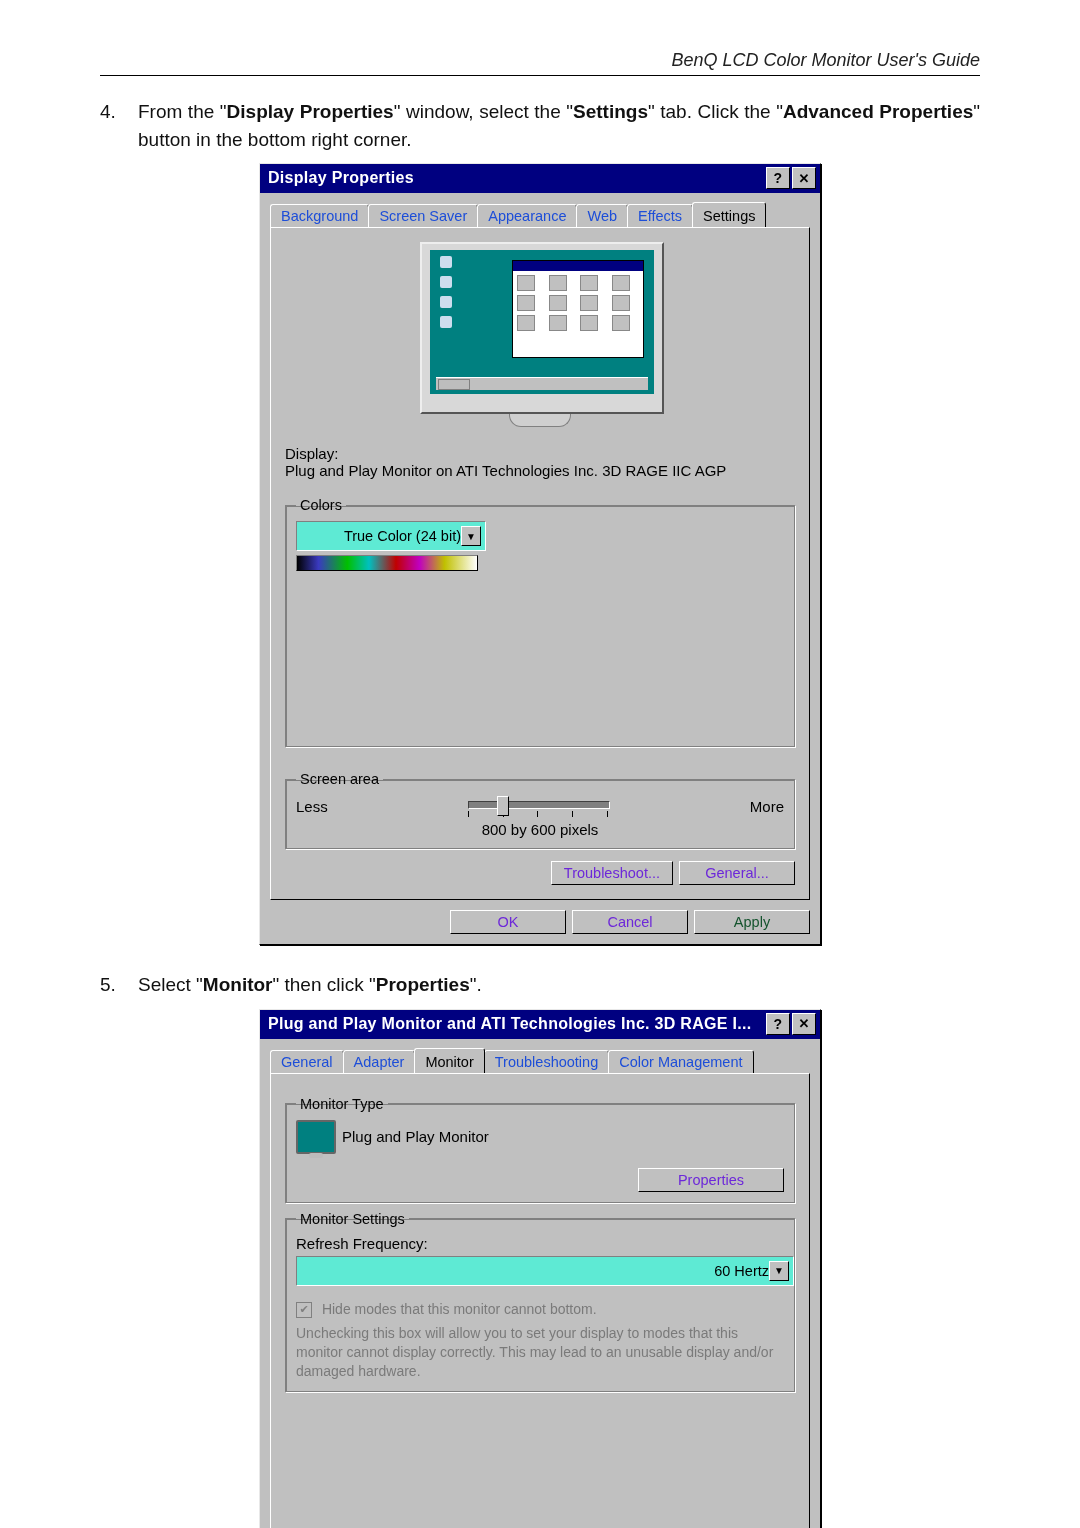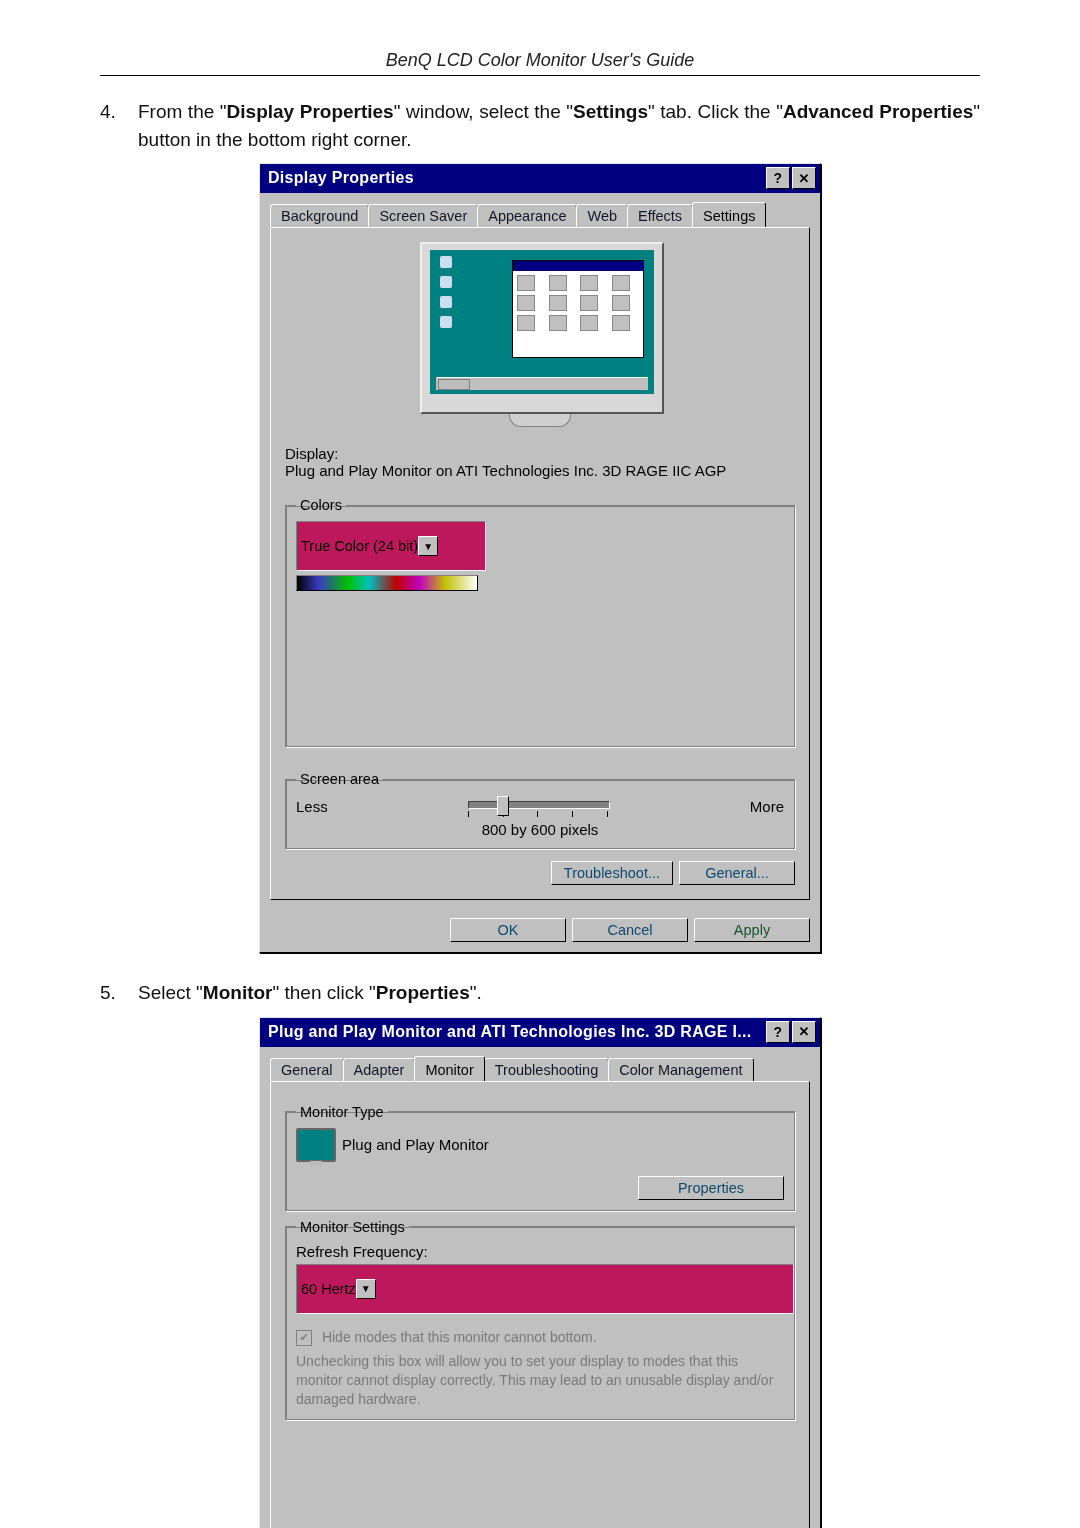--- a/index.html
+++ b/index.html
@@ -8,21 +8,21 @@
     background: #fff;
     font-family: "Segoe UI", Arial, sans-serif;
     color: #000;
     width: 1080px;
   }
   .page {
     padding: 50px 100px 40px 100px;
     position: relative;
   }
   .header-right {
-    text-align: center;
+    text-align: right;
     font-style: italic;
     font-size: 18px;
     color: #222;
     padding-bottom: 4px;
   }
   .header-rule {
     border-top: 1px solid #000;
     margin-bottom: 22px;
   }
   .step-row {
@@ -106,21 +106,21 @@
   }
   .tab {
     padding: 4px 10px 3px 10px;
     border: 1px solid #000;
     border-top-color: #fff;
     border-left-color: #fff;
     border-bottom: 0;
     border-radius: 3px 3px 0 0;
     margin-right: -1px;
     background: #c0c0c0;
-    color: #0f172a;
+    color: #1d4ed8;
     font-size: 14.5px;
     line-height: 1.1;
     white-space: nowrap;
   }
   .tab.active {
     position: relative;
     z-index: 3;
     padding-top: 6px;
     padding-bottom: 5px;
     margin-bottom: -2px;
@@ -153,38 +153,38 @@
   }
 
   .btn98 {
     min-width: 90px;
     padding: 3px 12px;
     background: #c0c0c0;
     border: 1px solid #000;
     border-top-color: #fff;
     border-left-color: #fff;
     font-size: 14.5px;
-    color: #0c4a6e;
+    color: #6d28d9;
     text-align: center;
   }
   .btn98.disabled { color: #14532d; }
 
   .fieldrow { display: flex; gap: 6px; align-items: center; }
   .combo, .textinput {
-    background: #be185d;
+    background: #5eead4;
     border: 1px solid #000;
     border-top-color: #808080;
     border-left-color: #808080;
     border-bottom-color: #fff;
     border-right-color: #fff;
-    padding: 14px 4px;
+    padding: 4px 4px;
     font-size: 14.5px;
     display: flex;
     align-items: center;
-    justify-content: flex-start;
+    justify-content: flex-end;
     width: 180px;
   }
   .combo .caret {
     width: 18px;
     height: 18px;
     background: #c0c0c0;
     border: 1px solid #000;
     border-top-color: #fff;
     border-left-color: #fff;
     display: flex;
@@ -331,21 +331,21 @@
     width: 140px;
     font-size: 9px;
     color: #000;
   }
   .slider-ticks span { display:inline-block; width:1px; height:6px; background:#000; }
 
   .footer-buttons {
     display: flex;
     justify-content: flex-end;
     gap: 6px;
-    margin-top: 18px;
+    margin-top: 10px;
   }
 
   .monitor-icon {
     width: 36px;
     height: 30px;
     background: #008080;
     border: 2px solid #666;
     border-radius: 2px;
     position: relative;
   }

